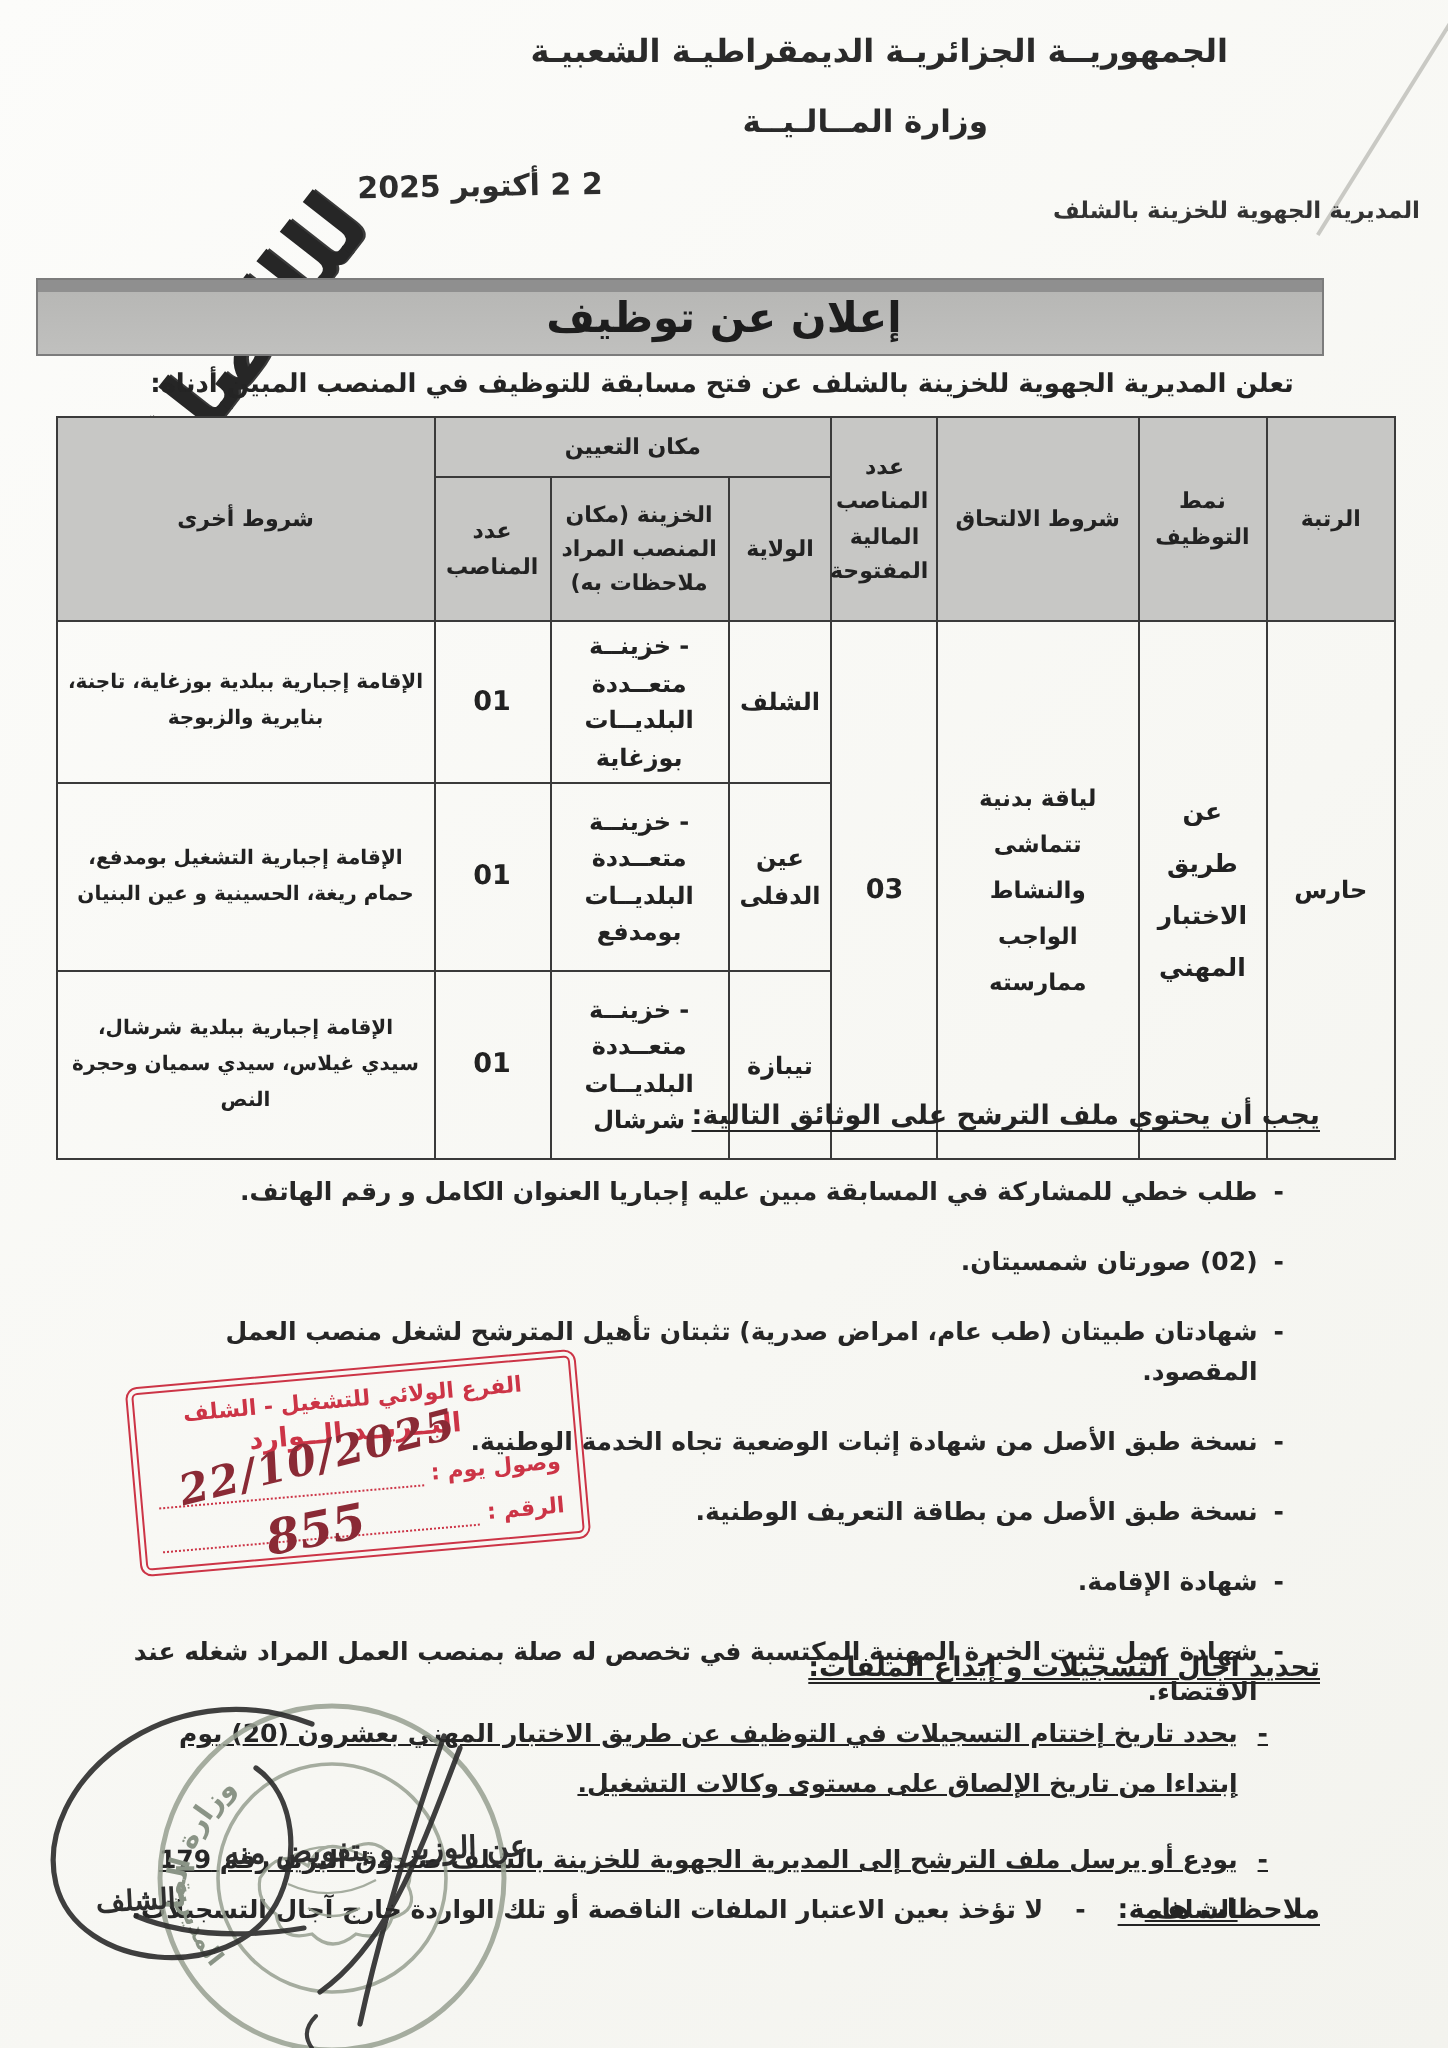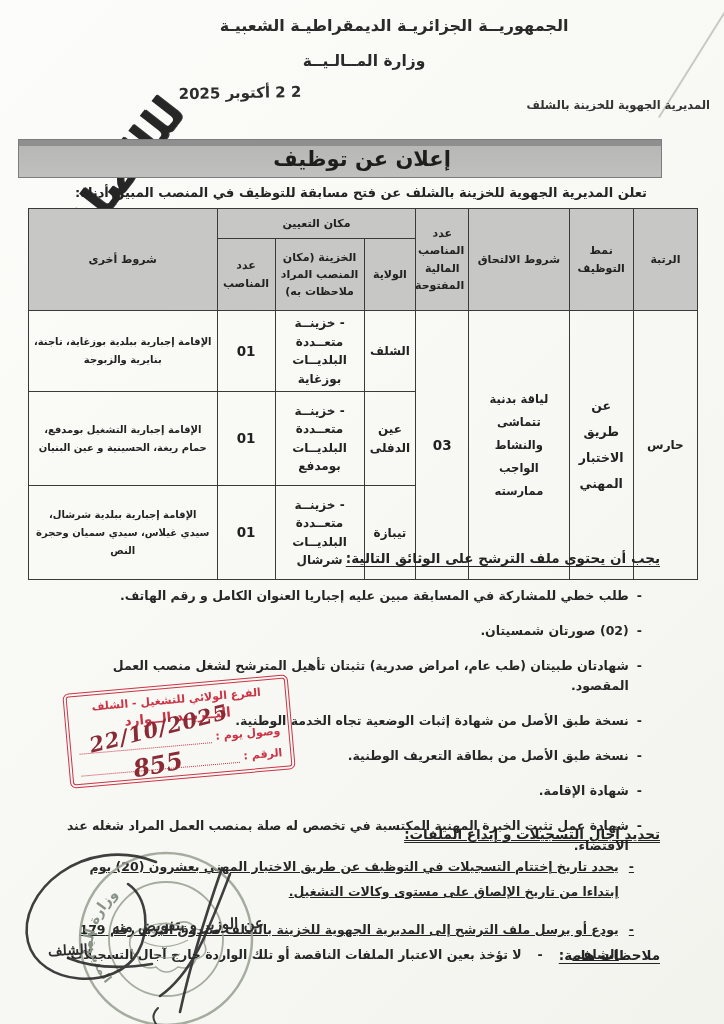--- a/index.html
+++ b/index.html
@@ -7,23 +7,23 @@
     position:relative;
     width:724px;height:1024px;
     margin:0 auto;
     background:linear-gradient(135deg,#fcfcfa 0%,#f7f7f3 60%,#f3f3ee 100%);
     font-family:"DejaVu Sans",sans-serif;
     direction:rtl;
     color:#222;
     overflow:hidden;
   }
   
-  .hdr-republic{position:absolute;top:16px;right:110px;width:440px;text-align:center;
+  .hdr-republic{position:absolute;top:16px;right:110px;width:440px;
     font-size:16px;font-weight:bold;color:#2a2a2a;}
-  .hdr-ministry{position:absolute;top:52px;right:230px;width:260px;text-align:center;
+  .hdr-ministry{position:absolute;top:52px;right:230px;width:260px;
     font-size:15.5px;font-weight:bold;color:#2a2a2a;}
   .hdr-dg{position:absolute;top:62px;right:14px;width:230px;text-align:right;
     font-size:12.5px;font-weight:bold;color:#2f2f2f;}
   .hdr-dr{position:absolute;top:98px;right:14px;width:230px;text-align:right;
     font-size:11.5px;font-weight:bold;color:#333;}
   .date-stamp{position:absolute;top:84px;left:150px;width:180px;text-align:center;
     font-size:15px;font-weight:bold;letter-spacing:1.5px;color:#2d2d2d;
     transform:rotate(-1deg);}
   .corner-stamp{position:absolute;top:145px;left:-5px;width:250px;text-align:center;
     font-size:46px;font-weight:900;color:#262626;

